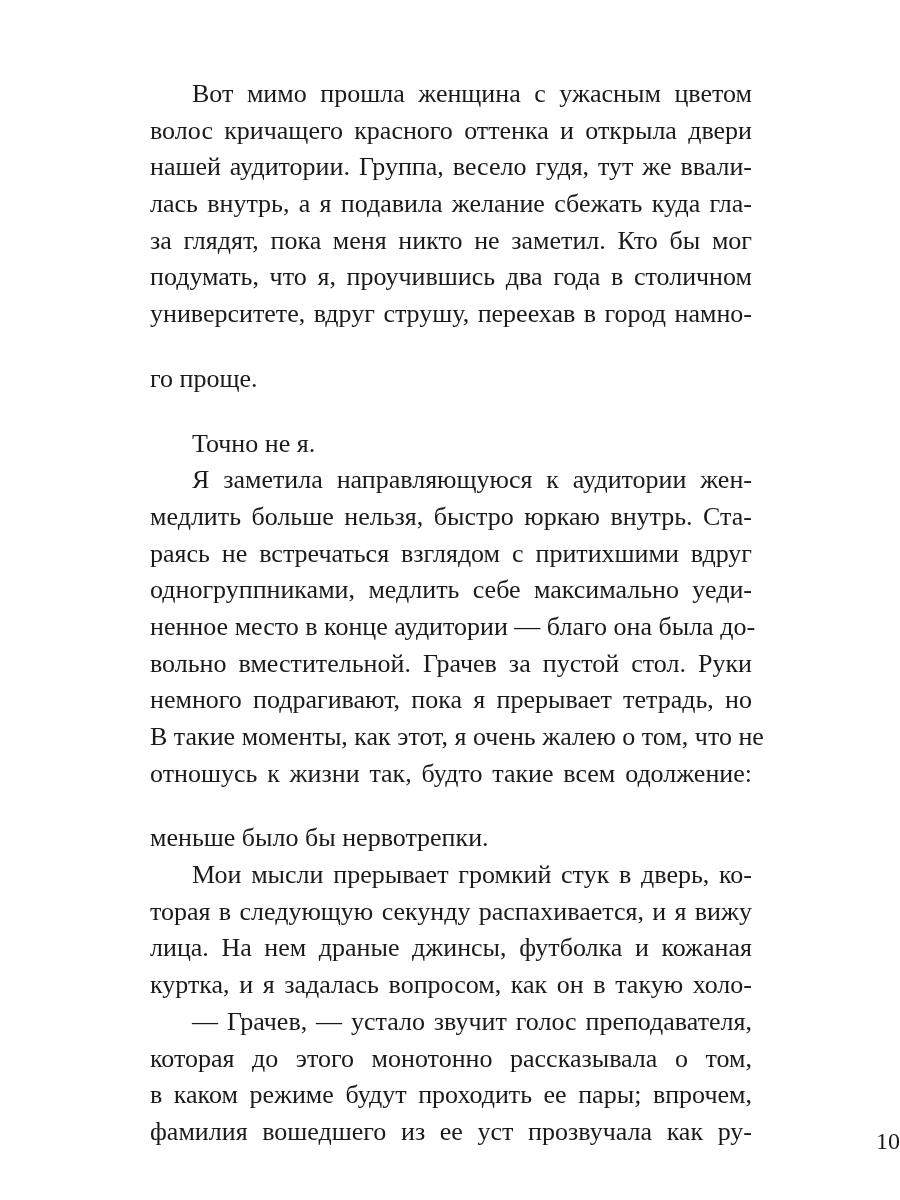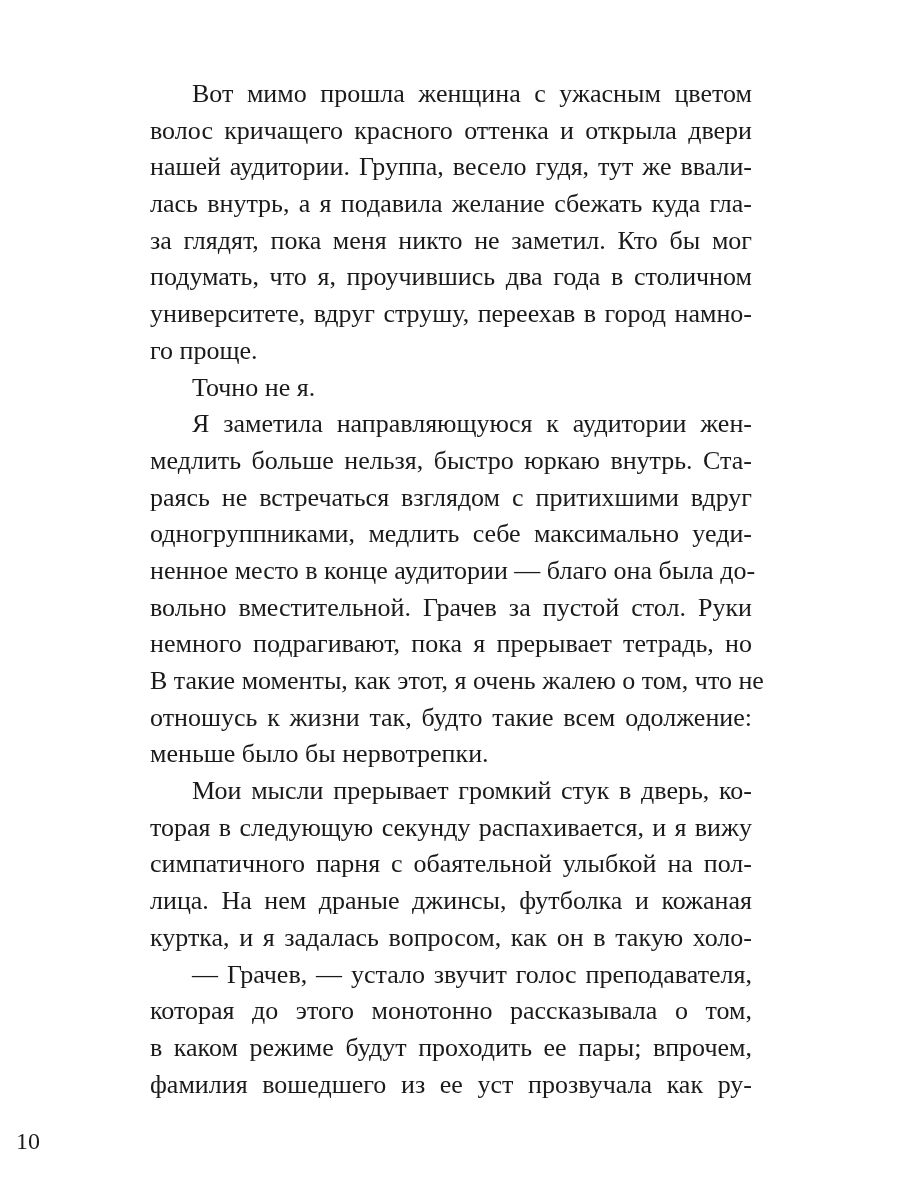--- a/index.html
+++ b/index.html
@@ -6,24 +6,24 @@
     body { width: 900px; height: 1200px; position: relative; overflow: hidden; }
     .page {
       position: absolute; left: 150px; top: 76px; width: 602px;
       font-family: "Liberation Serif", serif;
       font-size: 26px; color: #1a1a1a;
     }
     .line {
       height: 36.7px; line-height: 36.7px; white-space: nowrap;
       text-align: justify; text-align-last: justify;
     }
-    .line.last { text-align-last: left; }
+    .line.last { text-align-last: left; margin-top: 28px; }
     .line.indent { padding-left: 42px; }
     .page-number {
-      position: absolute; left: 16px; right: 0; top: 1128px; text-align: left;
+      position: absolute; left: 10px; right: 0; top: 1128px; text-align: right;
       font-family: "Liberation Serif", serif; font-size: 24px; color: #1a1a1a;
     }
   </style>
 </head>
 <body>
 
 <div class="page" id="page-text">
     <div class="line indent">Вот мимо прошла женщина с ужасным цветом</div>
     <div class="line">волос кричащего красного оттенка и открыла двери</div>
     <div class="line">нашей аудитории. Группа, весело гудя, тут же ввали-</div>
@@ -38,21 +38,20 @@
     <div class="line">раясь не встречаться взглядом с притихшими вдруг</div>
     <div class="line">одногруппниками, медлить себе максимально уеди-</div>
     <div class="line">ненное место в конце аудитории — благо она была до-</div>
     <div class="line">вольно вместительной. Грачев за пустой стол. Руки</div>
     <div class="line">немного подрагивают, пока я прерывает тетрадь, но</div>
     <div class="line">В такие моменты, как этот, я очень жалею о том, что не</div>
     <div class="line">отношусь к жизни так, будто такие всем одолжение:</div>
     <div class="line last">меньше было бы нервотрепки.</div>
     <div class="line indent">Мои мысли прерывает громкий стук в дверь, ко-</div>
     <div class="line">торая в следующую секунду распахивается, и я вижу</div>
-    <div class="line">симпатичного парня с обаятельной улыбкой на пол-</div>
     <div class="line">лица. На нем драные джинсы, футболка и кожаная</div>
     <div class="line">куртка, и я задалась вопросом, как он в такую холо-</div>
     <div class="line indent">— Грачев, — устало звучит голос преподавателя,</div>
     <div class="line">которая до этого монотонно рассказывала о том,</div>
     <div class="line">в каком режиме будут проходить ее пары; впрочем,</div>
     <div class="line">фамилия вошедшего из ее уст прозвучала как ру-</div>
   </div>
 <div class="page-number">10</div>
 
 </body></html>

